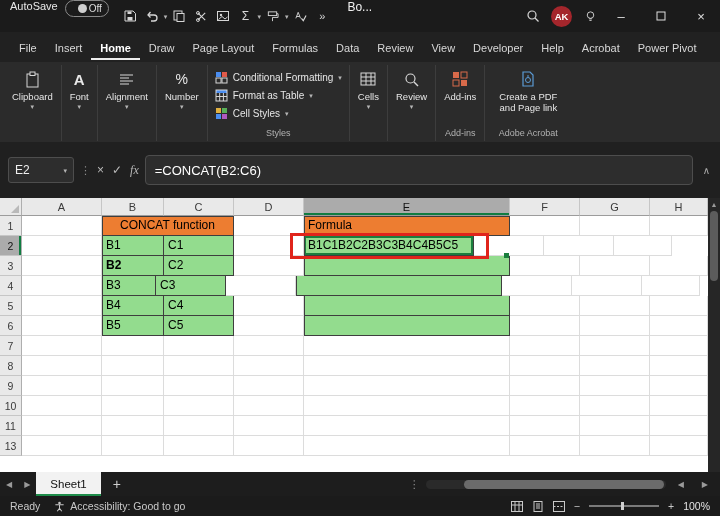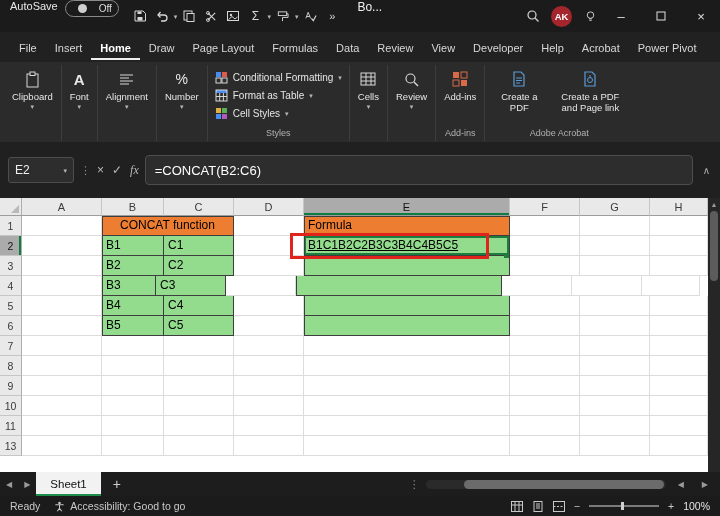--- a/index.html
+++ b/index.html
@@ -2,21 +2,21 @@
 <html><head>
 <meta charset="utf-8">
 <style>
   html,body{margin:0;padding:0}
   body{width:720px;height:516px;position:relative;overflow:hidden;background:#202020;
        font-family:"Liberation Sans",sans-serif;-webkit-font-smoothing:antialiased}
 
   
   .titlebar{position:absolute;top:0;left:0;right:0;height:32px;background:#1b1b1b;
             display:flex;color:#e8e8e8;font-size:11px;padding-left:10px;box-sizing:border-box;gap:7px}
-  .toggle{display:inline-flex;align-items:center;gap:12px;border:1px solid #8a8a8a;border-radius:9px;
+  .toggle{display:inline-flex;align-items:center;gap:2px;border:1px solid #8a8a8a;border-radius:9px;
           height:15px;padding:0 6px 0 12px;color:#ddd;font-size:10px}
   .knob{width:9px;height:9px;border-radius:50%;background:#cfcfcf}
   .qat{display:flex;align-items:center;gap:2px;margin-left:4px}
   .qbtn{width:20px;height:22px;display:flex;align-items:center;justify-content:center;color:#d6d6d6}
   .chev{font-size:7px;color:#b5b5b5;line-height:7px}
   .doc-title{margin-left:8px;font-size:12px;color:#f0f0f0}
   .tb-right{margin-left:auto;display:flex;align-items:center;gap:2px}
   .avatar{width:21px;height:21px;border-radius:50%;background:#a4262c;color:#fff;font-size:9.5px;
           display:flex;align-items:center;justify-content:center;font-weight:bold;margin:0 6px}
   .winbtn{width:38px;height:32px;display:flex;align-items:center;justify-content:center;color:#e0e0e0;font-size:13px}
@@ -311,29 +311,20 @@
           </svg>
       </span>
       <span>Add-ins</span>
     </div>
     <div class="glabel">Add-ins</div>
   </div>
 
 
   <div class="rgroup">
     <div style="display:flex;gap:4px">
-      <div class="bigbtn" style="max-width:52px">
-        <span class="ricon">
-          <svg width="14" height="16" viewBox="0 0 14 16">
-              <path d="M2 1 h7 l3 3 v11 H2z" fill="none" stroke="#5b9bd5" stroke-width="1.2"></path>
-              <path d="M4 7 h6 M4 9.5 h6 M4 12 h4" stroke="#5b9bd5"></path>
-            </svg>
-        </span>
-        <span>Create a PDF</span>
-      </div>
       <div class="bigbtn" style="max-width:70px">
         <span class="ricon">
           <svg width="14" height="16" viewBox="0 0 14 16">
               <path d="M2 1 h7 l3 3 v11 H2z" fill="none" stroke="#5b9bd5" stroke-width="1.2"></path>
               <circle cx="7" cy="9" r="2.5" fill="none" stroke="#5b9bd5"></circle>
               <path d="M7 6.5 V4" stroke="#5b9bd5"></path>
             </svg>
         </span>
         <span>Create a PDF and Page link</span>
       </div>
@@ -381,29 +372,29 @@
       <div class="cell" style="width: 70px;"></div>
       <div class="cell" style="width: 70px;"></div>
       <div class="cell" style="width: 58px;"></div>
     </div>
     <div class="grow">
       <div class="rhead sel">2</div>
       <div class="cell" style="width: 80px;"></div>
       <div class="cell c-green" style="width: 62px; box-shadow: rgb(62, 62, 62) 1px 0px 0px inset;">B1</div>
       <div class="cell c-green" style="width: 70px;">C1</div>
       <div class="cell" style="width: 70px;"></div>
-      <div class="cell c-green" style="width: 206px; box-shadow: rgb(62, 62, 62) 1px 0px 0px inset, rgb(27, 126, 62) 0px 0px 0px 2px inset; text-decoration: underline;">B1C1B2C2B3C3B4C4B5C5</div>
+      <div class="cell c-green" style="width: 170px; box-shadow: rgb(62, 62, 62) 1px 0px 0px inset, rgb(27, 126, 62) 0px 0px 0px 2px inset;">B1C1B2C2B3C3B4C4B5C5</div>
       <div class="cell" style="width: 70px;"></div>
       <div class="cell" style="width: 70px;"></div>
       <div class="cell" style="width: 58px;"></div>
     </div>
     <div class="grow">
       <div class="rhead">3</div>
       <div class="cell" style="width: 80px;"></div>
-      <div class="cell c-green" style="width: 62px; box-shadow: rgb(62, 62, 62) 1px 0px 0px inset;">B2</div>
+      <div class="cell c-green" style="width: 62px; box-shadow: rgb(62, 62, 62) 1px 0px 0px inset; font-weight: bold;">B2</div>
       <div class="cell c-green" style="width: 70px;">C2</div>
       <div class="cell" style="width: 70px;"></div>
       <div class="cell c-green" style="width: 206px; box-shadow: rgb(62, 62, 62) 1px 0px 0px inset;"></div>
       <div class="cell" style="width: 70px;"></div>
       <div class="cell" style="width: 70px;"></div>
       <div class="cell" style="width: 58px;"></div>
     </div>
     <div class="grow">
       <div class="rhead">4</div>
       <div class="cell" style="width: 80px;"></div>

